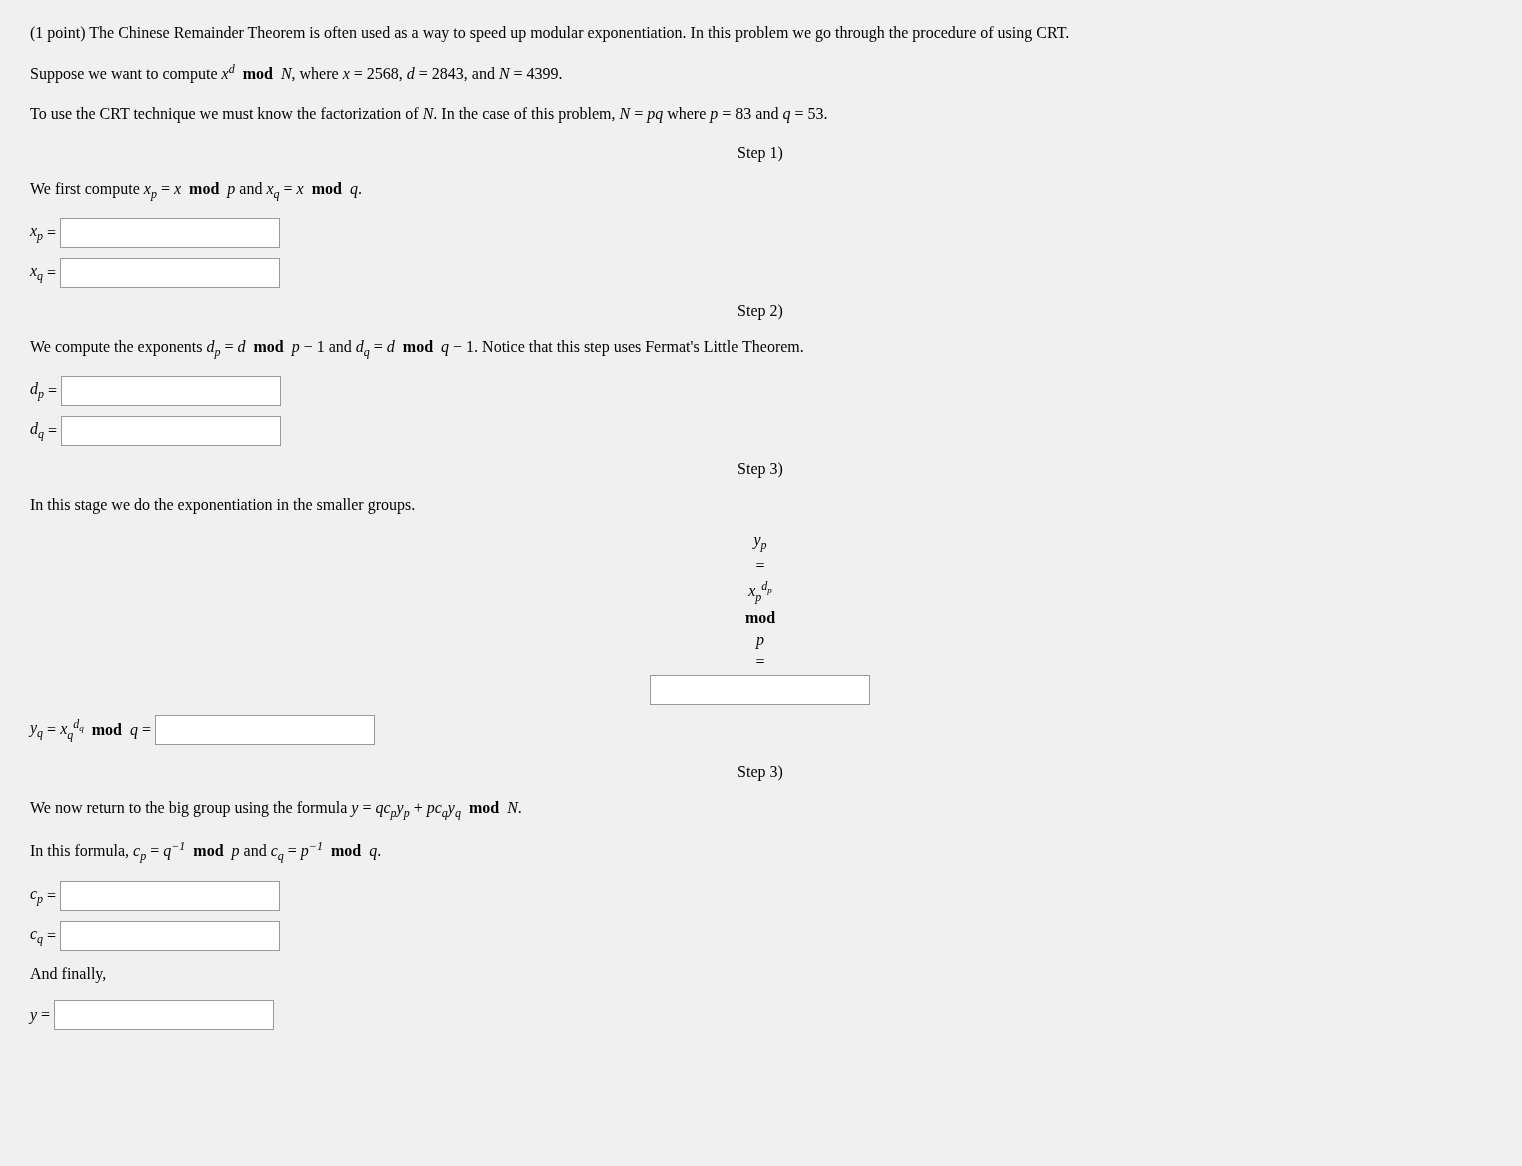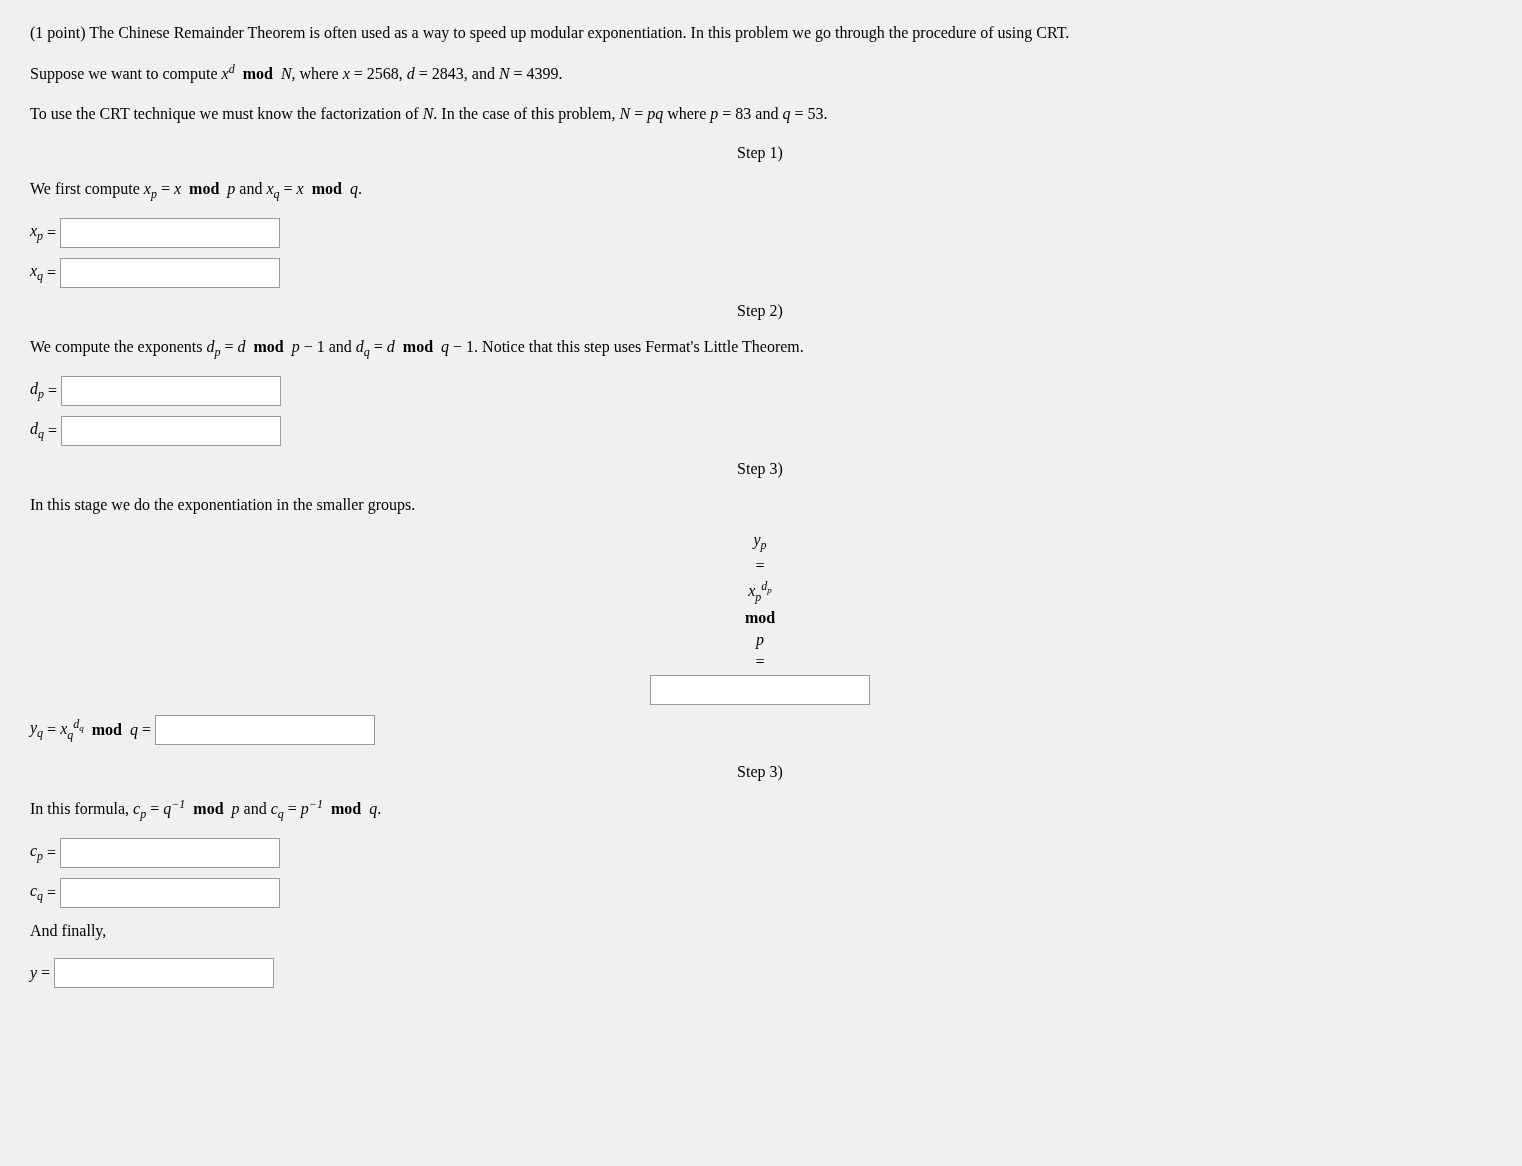--- a/index.html
+++ b/index.html
@@ -149,20 +149,23 @@
     <span class="math-upright">&nbsp;mod&nbsp;</span>
     <span class="math">q</span>
     <span>=</span>
     <input type="text" style="width: 220px;">
   </div>
 
   <div style="margin-bottom: 10px;"></div>
 
   <p class="step-label">Step 3)</p>
 
+  <p>
+    We now return to the big group using the formula <span class="math">y</span> = <span class="math">qc<sub>p</sub>y<sub>p</sub></span> + <span class="math">pc<sub>q</sub>y<sub>q</sub></span>&nbsp;&nbsp;<span class="math-upright">mod</span>&nbsp;&nbsp;<span class="math">N</span>.
+  </p>
 
   <p>
     In this formula, <span class="math">c<sub>p</sub></span> = <span class="math">q<sup>−1</sup></span>&nbsp;&nbsp;<span class="math-upright">mod</span>&nbsp;&nbsp;<span class="math">p</span> and <span class="math">c<sub>q</sub></span> = <span class="math">p<sup>−1</sup></span>&nbsp;&nbsp;<span class="math-upright">mod</span>&nbsp;&nbsp;<span class="math">q</span>.
   </p>
 
   <div class="eq-input-row">
     <span class="math">c<sub>p</sub></span>
     <span>=</span>
     <input type="text" style="">
   </div>

